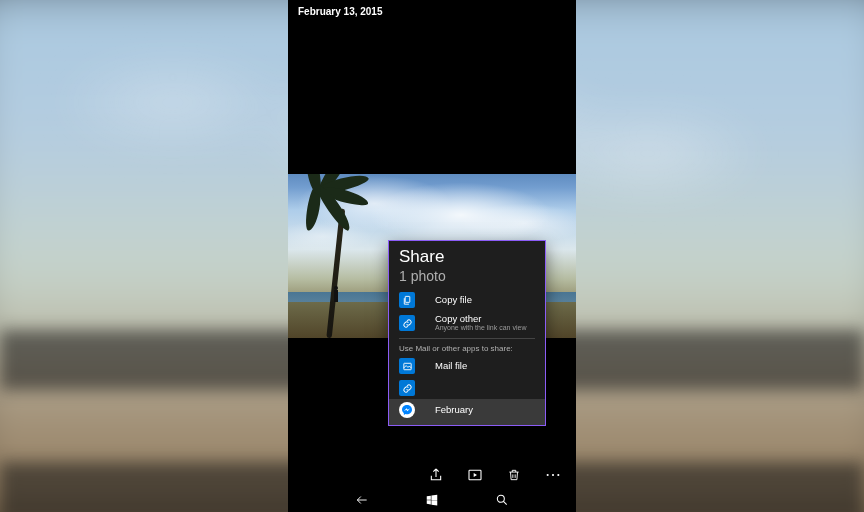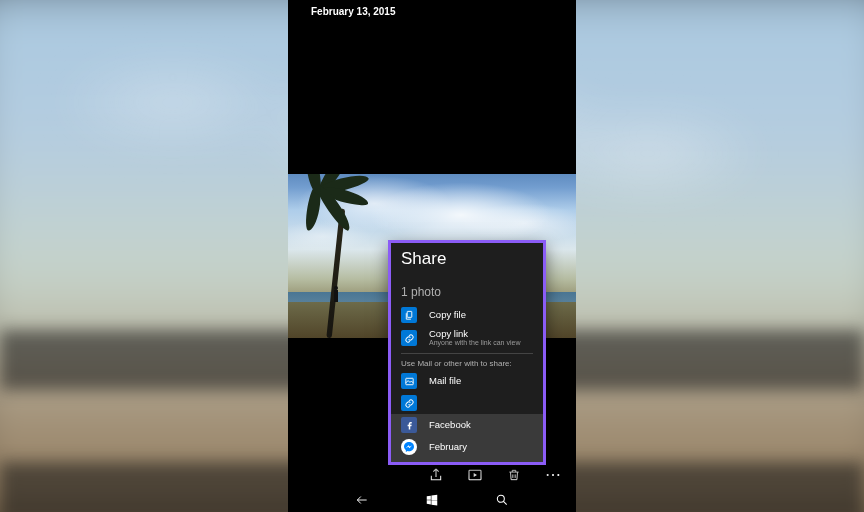--- a/index.html
+++ b/index.html
@@ -42,21 +42,21 @@
     top: 0;
     width: 288px;
     height: 512px;
     background: #000;
     overflow: hidden;
   }
   .topbar {
     height: 23px;
     display: flex;
     align-items: center;
-    padding: 0 23px;
+    padding: 0 10px;
   }
   .topbar-date {
     color: #fff;
     font-size: 10px;
     font-weight: 600;
   }
   .photo-viewport {
     position: absolute;
     top: 174px;
     left: 0;
@@ -123,43 +123,43 @@
     height: 12px;
     background: #111;
   }
   .person::before { content:''; position:absolute; top:-4px; left:0; width:4px; height:4px; background:#111; border-radius:50%; }
   .share-panel {
     position: absolute;
     left: 388px;
     top: 240px;
     width: 158px;
     background: #1e1e1e;
-    border: 3px solid #8b5cf6;
+    border: 1px solid #8b5cf6;
     color: #fff;
     font-size: 9px;
     z-index: 5;
     box-shadow: 0 6px 16px rgba(0,0,0,0.5);
   }
   .share-header {
     padding: 6px 10px 5px;
   }
   .share-title {
     font-size: 17px;
     font-weight: 300;
   }
   .share-sub {
-    font-size: 12px;
+    font-size: 14px;
     color: #b0b0b0;
-    margin-top: 16px;
+    margin-top: 1px;
   }
   .share-row {
     display: flex;
     align-items: center;
     padding: 3px 10px;
-    gap: 12px;
+    gap: 20px;
     cursor: pointer;
   }
   .share-icon {
     width: 16px;
     height: 16px;
     display: flex;
     align-items: center;
     justify-content: center;
     flex: 0 0 16px;
     border-radius: 2px;
@@ -317,27 +317,27 @@
   </div>
 
   <div class="share-row">
     <div class="share-icon icon-blue">
       <svg width="11" height="11" viewBox="0 0 24 24" fill="none" stroke="#fff" stroke-width="2.2">
           <path d="M10 14a5 5 0 0 0 7 0l2-2a5 5 0 0 0-7-7l-1 1"></path>
           <path d="M14 10a5 5 0 0 0-7 0l-2 2a5 5 0 0 0 7 7l1-1"></path>
         </svg>
     </div>
     <div class="share-text">
-      <div class="share-label">Copy link</div>
+      <div class="share-label">Copy other</div>
       <div class="share-desc">Anyone with the link can view</div>
     </div>
   </div>
 
   <div class="divider"></div>
-  <div class="section-label">Use Mail or other with to share:</div>
+  <div class="section-label">Use Mail or other apps to share:</div>
 
   <div class="share-row">
     <div class="share-icon icon-blue">
       <svg width="11" height="11" viewBox="0 0 24 24" fill="none" stroke="#fff" stroke-width="2">
           <rect x="4" y="5" width="16" height="14" rx="1"></rect>
           <path d="M4 15l5-5 4 4 3-3 4 4"></path>
         </svg>
     </div>
     <div class="share-text">
         <div class="share-label">Mail file</div>
@@ -348,30 +348,20 @@
     <div class="share-icon icon-blue">
       <svg width="11" height="11" viewBox="0 0 24 24" fill="none" stroke="#fff" stroke-width="2.2">
           <path d="M10 14a5 5 0 0 0 7 0l2-2a5 5 0 0 0-7-7l-1 1"></path>
           <path d="M14 10a5 5 0 0 0-7 0l-2 2a5 5 0 0 0 7 7l1-1"></path>
         </svg>
     </div>
   </div>
 
   <div class="suggested">
 
-    <div class="share-row">
-      <div class="share-icon icon-fb">
-        <svg width="9" height="12" viewBox="0 0 24 24" fill="#fff">
-            <path d="M15 8h3V4h-3c-2.8 0-5 2.2-5 5v2H7v4h3v9h4v-9h3l1-4h-4V9c0-.6.4-1 1-1z"></path>
-          </svg>
-      </div>
-      <div class="share-text">
-          <div class="share-label">Facebook</div>
-        </div>
-    </div>
 
     <div class="share-row">
       <div class="share-icon icon-msgr">
         <svg width="12" height="12" viewBox="0 0 24 24" fill="#0084ff">
             <path d="M12 2C6.5 2 2 6.1 2 11.2c0 2.9 1.4 5.4 3.7 7.1V22l3.4-1.9c.9.3 1.9.4 2.9.4 5.5 0 10-4.1 10-9.2S17.5 2 12 2zm1 12.3l-2.5-2.7-4.9 2.7 5.4-5.7 2.6 2.7 4.8-2.7-5.4 5.7z"></path>
           </svg>
       </div>
       <div class="share-text">
           <div class="share-label">February</div>
         </div>

